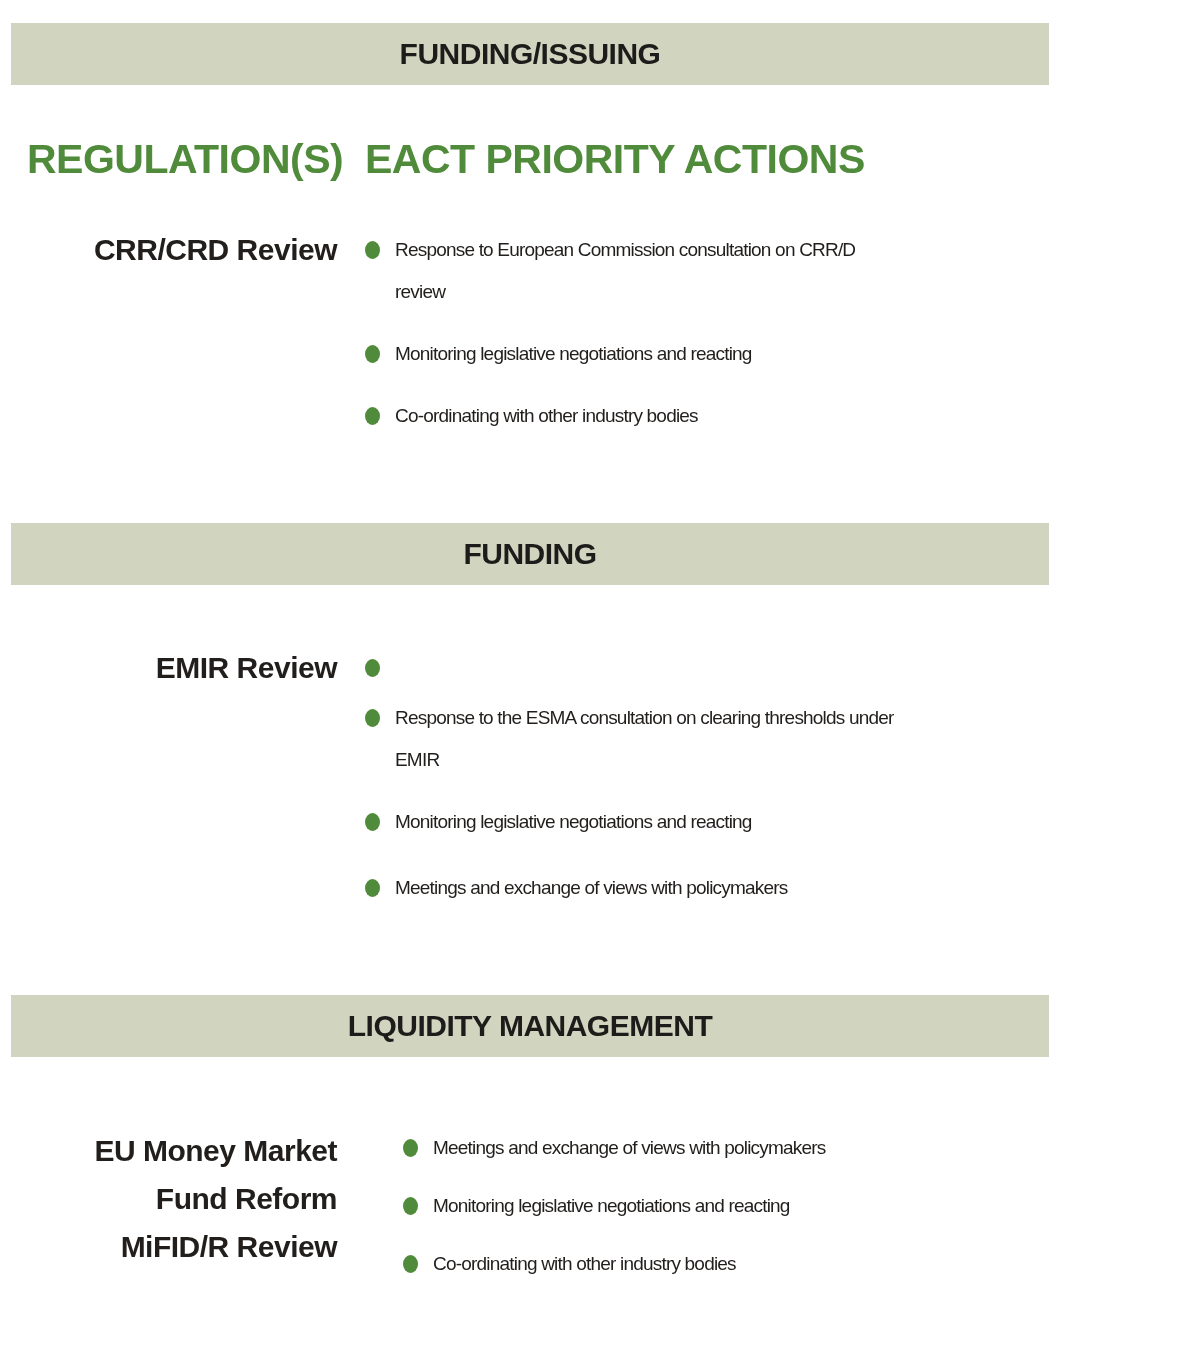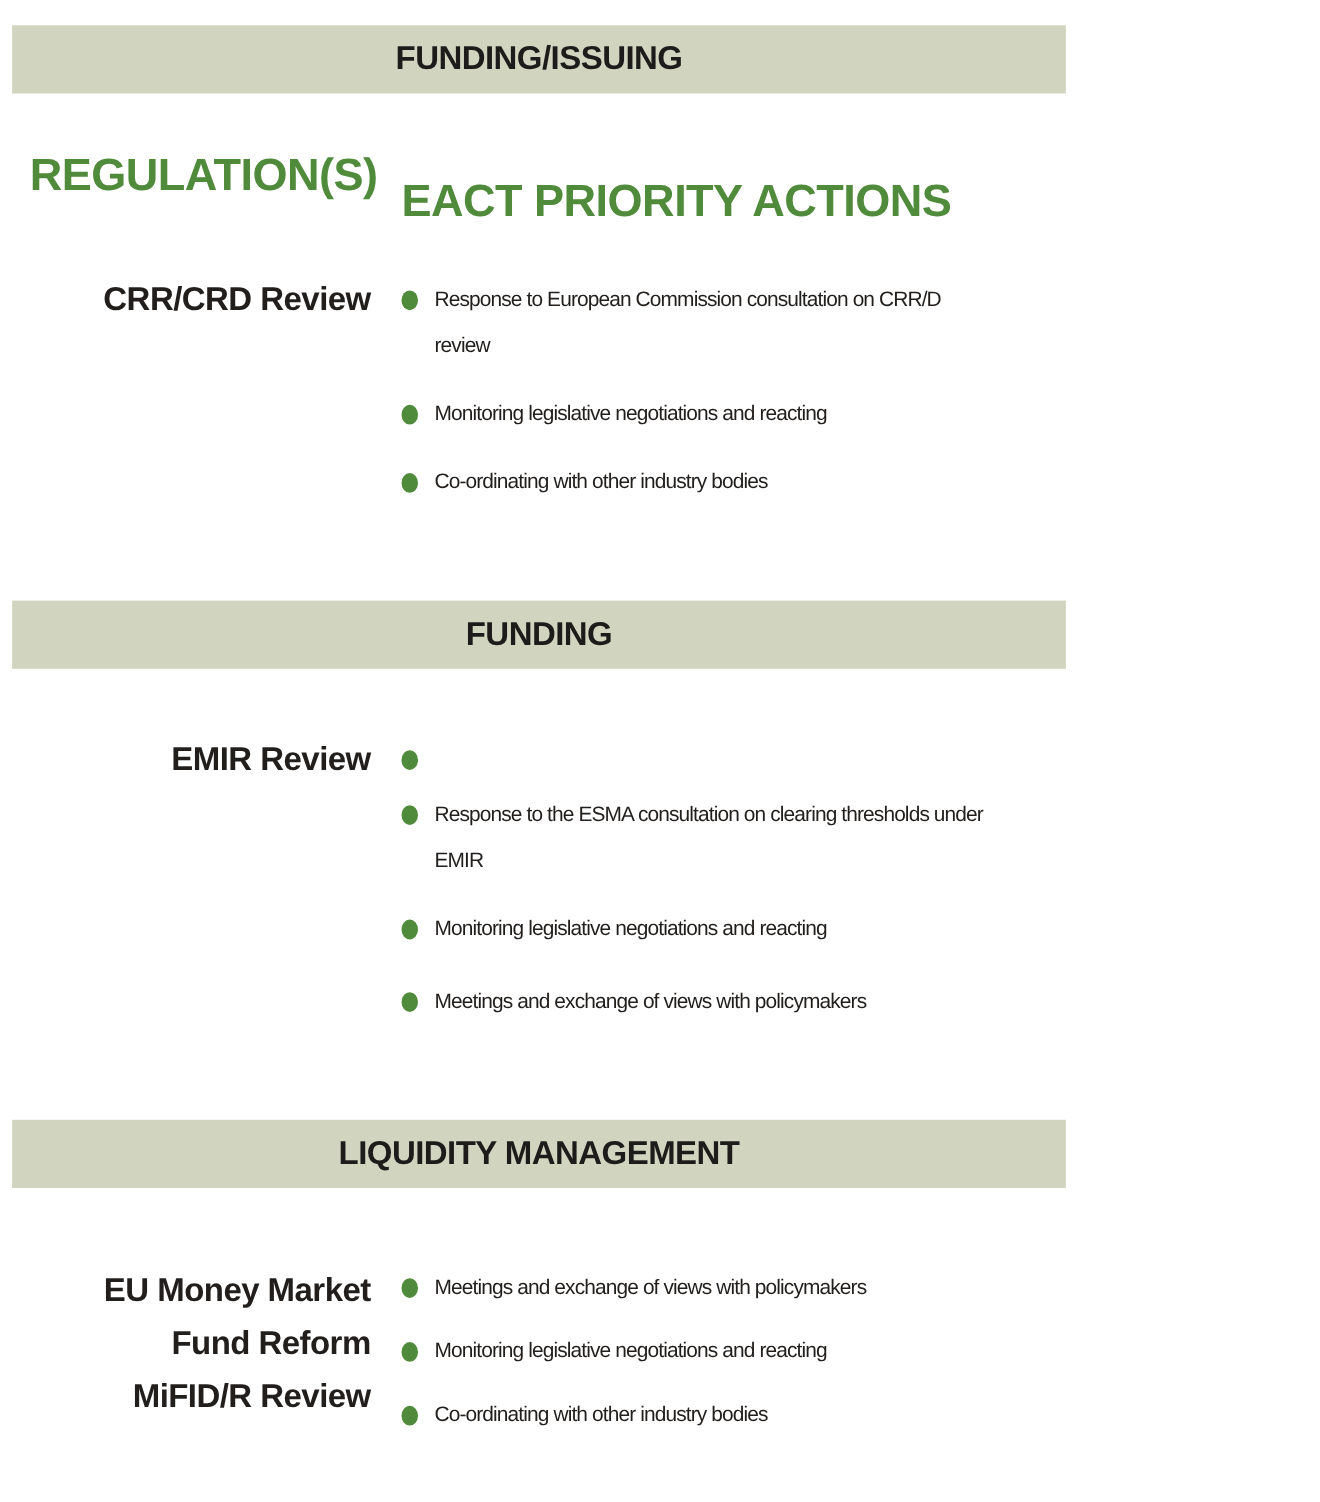--- a/index.html
+++ b/index.html
@@ -12,21 +12,21 @@
     font-family: "Liberation Sans", sans-serif;
     color: #211e1c;
   }
   .page {
     position: relative;
     width: 1200px;
     height: 1365px;
   }
   .band {
     margin-left: 11px;
-    width: 958px;
+    width: 1038px;
     height: 62px;
     background: #d1d5bf;
     display: flex;
     align-items: center;
     justify-content: center;
   }
   .band-title {
     font-size: 30px;
     font-weight: 700;
     letter-spacing: -0.5px;
@@ -41,29 +41,29 @@
     margin: 52px 0 0 27px;
   }
   .col-head {
     font-size: 41px;
     font-weight: 700;
     letter-spacing: -0.5px;
     color: #4f8b3a;
     line-height: 44px;
   }
   .col-head.reg { width: 338px; flex: 0 0 338px; }
-  .col-head.act { flex: 1; margin-top: 23px; }
+  .col-head.act { flex: 1; }
 
   .row {
     display: flex;
     margin-left: 27px;
   }
   .row-1 { margin-top: 48px; }
   .row-2 { margin-top: 62px; }
-  .row-3 { margin-top: 70px; }
+  .row-3 { margin-top: 70px; gap: 38px; }
 
   .reg-col {
     width: 338px;
     flex: 0 0 338px;
     padding-right: 28px;
     box-sizing: border-box;
     text-align: right;
   }
   .reg-name {
     font-size: 30px;

